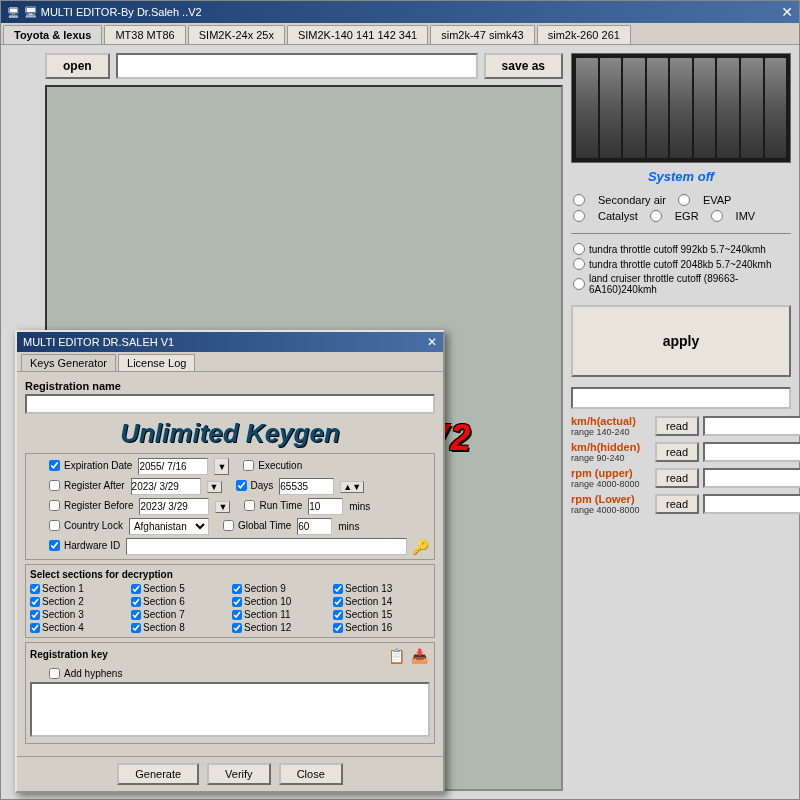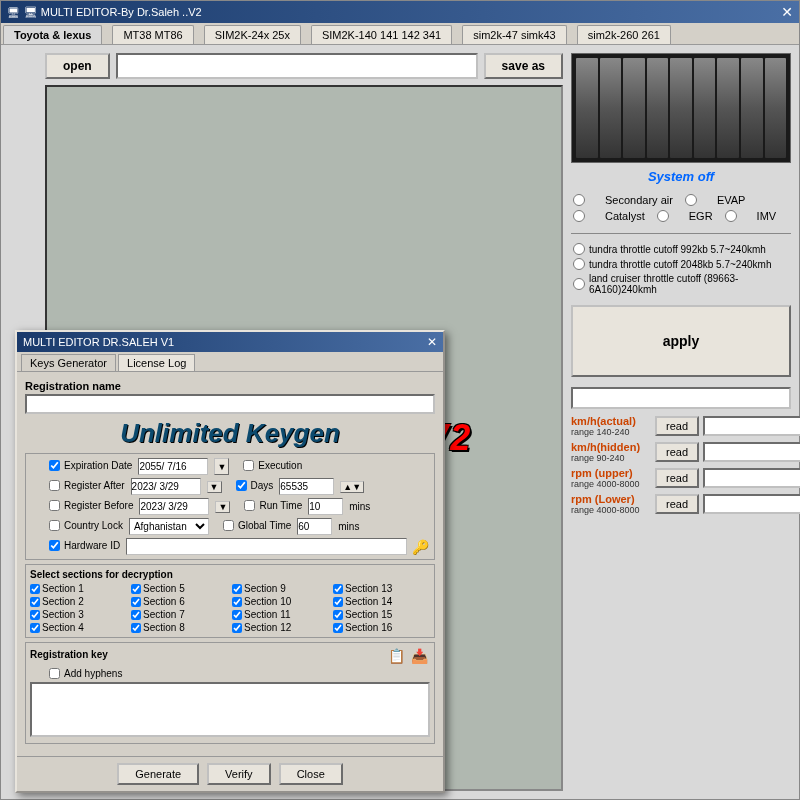--- a/index.html
+++ b/index.html
@@ -60,21 +60,21 @@
       padding: 2px 2px 0 2px;
     }
 
     .tab {
       padding: 3px 10px;
       background: #e8e4dc;
       border: 1px solid #999;
       border-bottom: none;
       cursor: pointer;
       font-size: 11px;
-      margin-right: 10px;
+      margin-right: 2px;
       border-radius: 2px 2px 0 0;
     }
 
     .tab.active {
       background: #d9d9d9;
       font-weight: bold;
     }
 
     .content-area {
       display: flex;
@@ -200,21 +200,21 @@
 
     .radio-row {
       display: flex;
       align-items: center;
       gap: 12px;
     }
 
     .radio-item {
       display: flex;
       align-items: center;
-      gap: 20px;
+      gap: 13px;
       font-size: 11px;
     }
 
     .radio-item input[type="radio"] {
       margin: 0;
       width: 12px;
       height: 12px;
     }
 
     .divider-line {

